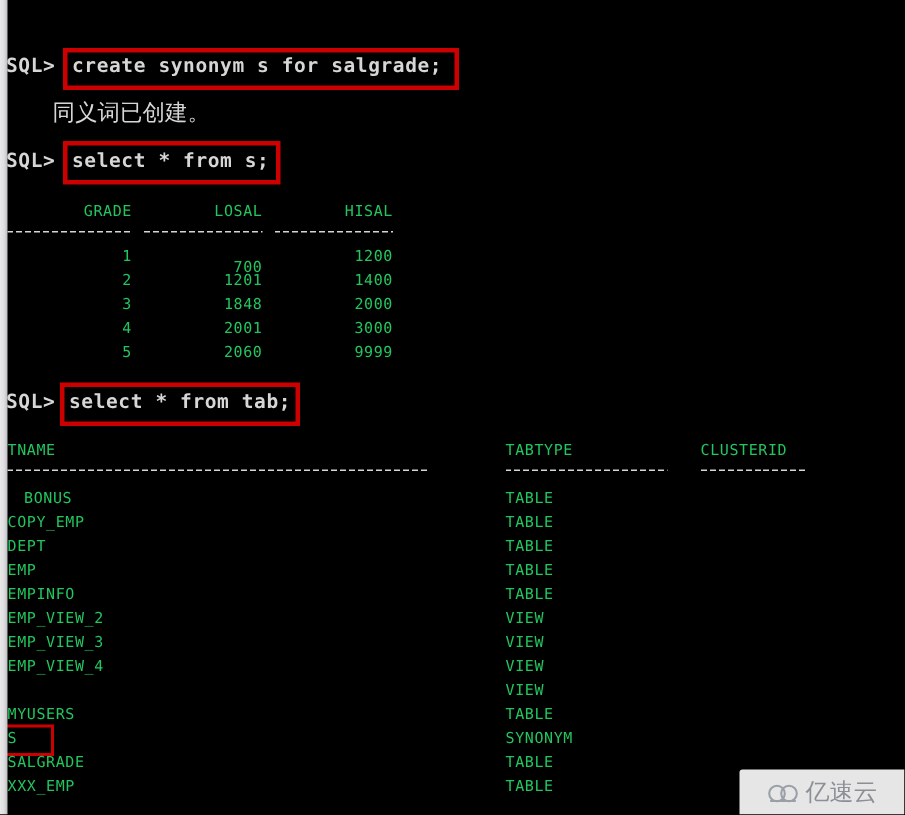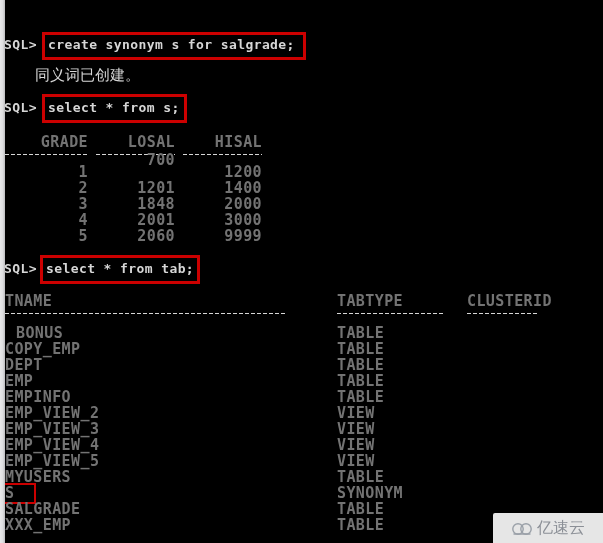--- a/index.html
+++ b/index.html
@@ -54,24 +54,24 @@
     font-weight: normal;
     font-size: 15px;
     letter-spacing: 0px;
   }
   .prompt { left: 4px; }
 
   .cell {
     position: absolute;
     white-space: pre;
     font-family: "DejaVu Sans Mono", "Liberation Mono", monospace;
-    font-size: 15px;
+    font-size: 10px;
     line-height: 16px;
-    color: #737373;
-    font-weight: bold;
+    color: #22c55e;
+    font-weight: normal;
   }
   .r-align { text-align: right; }
 
   .dash {
     position: absolute;
     height: 1px;
     background: repeating-linear-gradient(to right, #d6d6d6 0px, #d6d6d6 4px, transparent 4px, transparent 6px);
   }
 
   .hl-box {
@@ -122,21 +122,21 @@
 
   <div class="cell r-align" style="top:103px; left:8px;  width:80px;">GRADE</div>
   <div class="cell r-align" style="top:103px; left:95px; width:80px;">LOSAL</div>
   <div class="cell r-align" style="top:103px; left:182px;width:80px;">HISAL</div>
 
   <div class="dash" style="top:123px; left:5px;   width:83px;"></div>
   <div class="dash" style="top:123px; left:96px;  width:79px;"></div>
   <div class="dash" style="top:123px; left:183px; width:79px;"></div>
 
   <div class="cell r-align" style="top:133px; left:8px;  width:80px;">1</div>
-  <div class="cell r-align" style="top:121px; left:95px; width:80px;text-align:right;">700</div>
+  <div class="cell r-align" style="top:140px; left:95px; width:80px;text-align:right;">700</div>
   <div class="cell r-align" style="top:133px; left:182px;width:80px;">1200</div>
 
   <div class="cell r-align" style="top:149px; left:8px;  width:80px;">2</div>
   <div class="cell r-align" style="top:149px; left:95px; width:80px;">1201</div>
   <div class="cell r-align" style="top:149px; left:182px;width:80px;">1400</div>
 
   <div class="cell r-align" style="top:165px; left:8px;  width:80px;">3</div>
   <div class="cell r-align" style="top:165px; left:95px; width:80px;">1848</div>
   <div class="cell r-align" style="top:165px; left:182px;width:80px;">2000</div>
 
@@ -177,21 +177,20 @@
 
   <div class="cell" style="top:374px; left:5px;">EMP_VIEW_2</div>
   <div class="cell" style="top:374px; left:337px;">VIEW</div>
 
   <div class="cell" style="top:390px; left:5px;">EMP_VIEW_3</div>
   <div class="cell" style="top:390px; left:337px;">VIEW</div>
 
   <div class="cell" style="top:406px; left:5px;">EMP_VIEW_4</div>
   <div class="cell" style="top:406px; left:337px;">VIEW</div>
 
-  <div class="cell" style="top:422px; left:5px;">EMP_VIEW_5</div>
   <div class="cell" style="top:422px; left:337px;">VIEW</div>
 
   <div class="cell" style="top:438px; left:5px;">MYUSERS</div>
   <div class="cell" style="top:438px; left:337px;">TABLE</div>
 
   <div class="cell" style="top:454px; left:5px;">S</div>
   <div class="cell" style="top:454px; left:337px;">SYNONYM</div>
   <div class="hl-box thin" style="left:2px; top:452px; width:34px; height:21px;"></div>
 
   <div class="cell" style="top:470px; left:5px;">SALGRADE</div>

